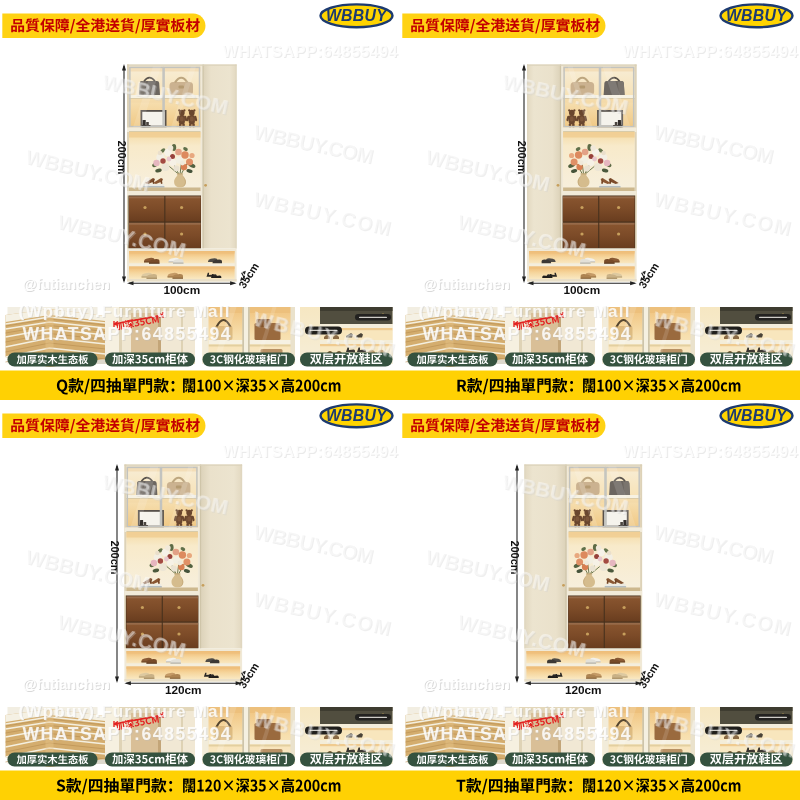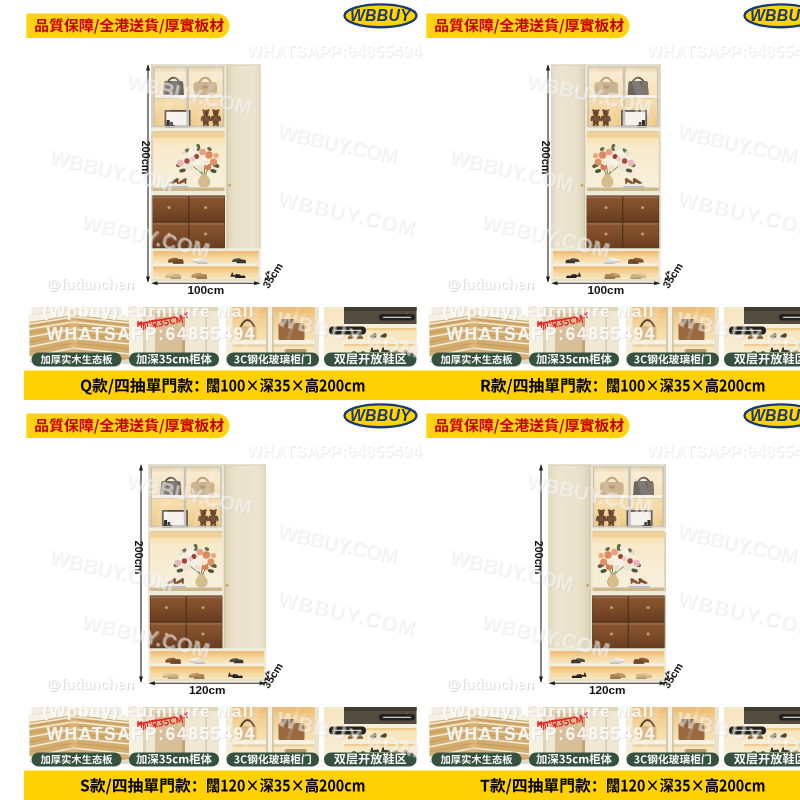--- a/index.html
+++ b/index.html
@@ -1,16 +1,16 @@
 <!DOCTYPE html>
 <html><head><meta charset="utf-8">
 <style>
 html,body{margin:0;padding:0;width:800px;height:800px;background:#fff;overflow:hidden;
 font-family:"Liberation Sans",sans-serif;}
-.q{position:absolute;width:400px;height:476px;margin-left:24px;}
+.q{position:absolute;width:400px;height:476px;}
 svg{display:block}
 </style></head><body>
 
 <svg width="0" height="0" style="position:absolute">
 <defs>
 <linearGradient id="gGlow" x1="0" y1="0" x2="0" y2="1">
 <stop offset="0" stop-color="#f7edd6"></stop>
         <stop offset="0.5" stop-color="#f7e2b6"></stop>
         <stop offset="1" stop-color="#f0c884"></stop>
       </linearGradient>

